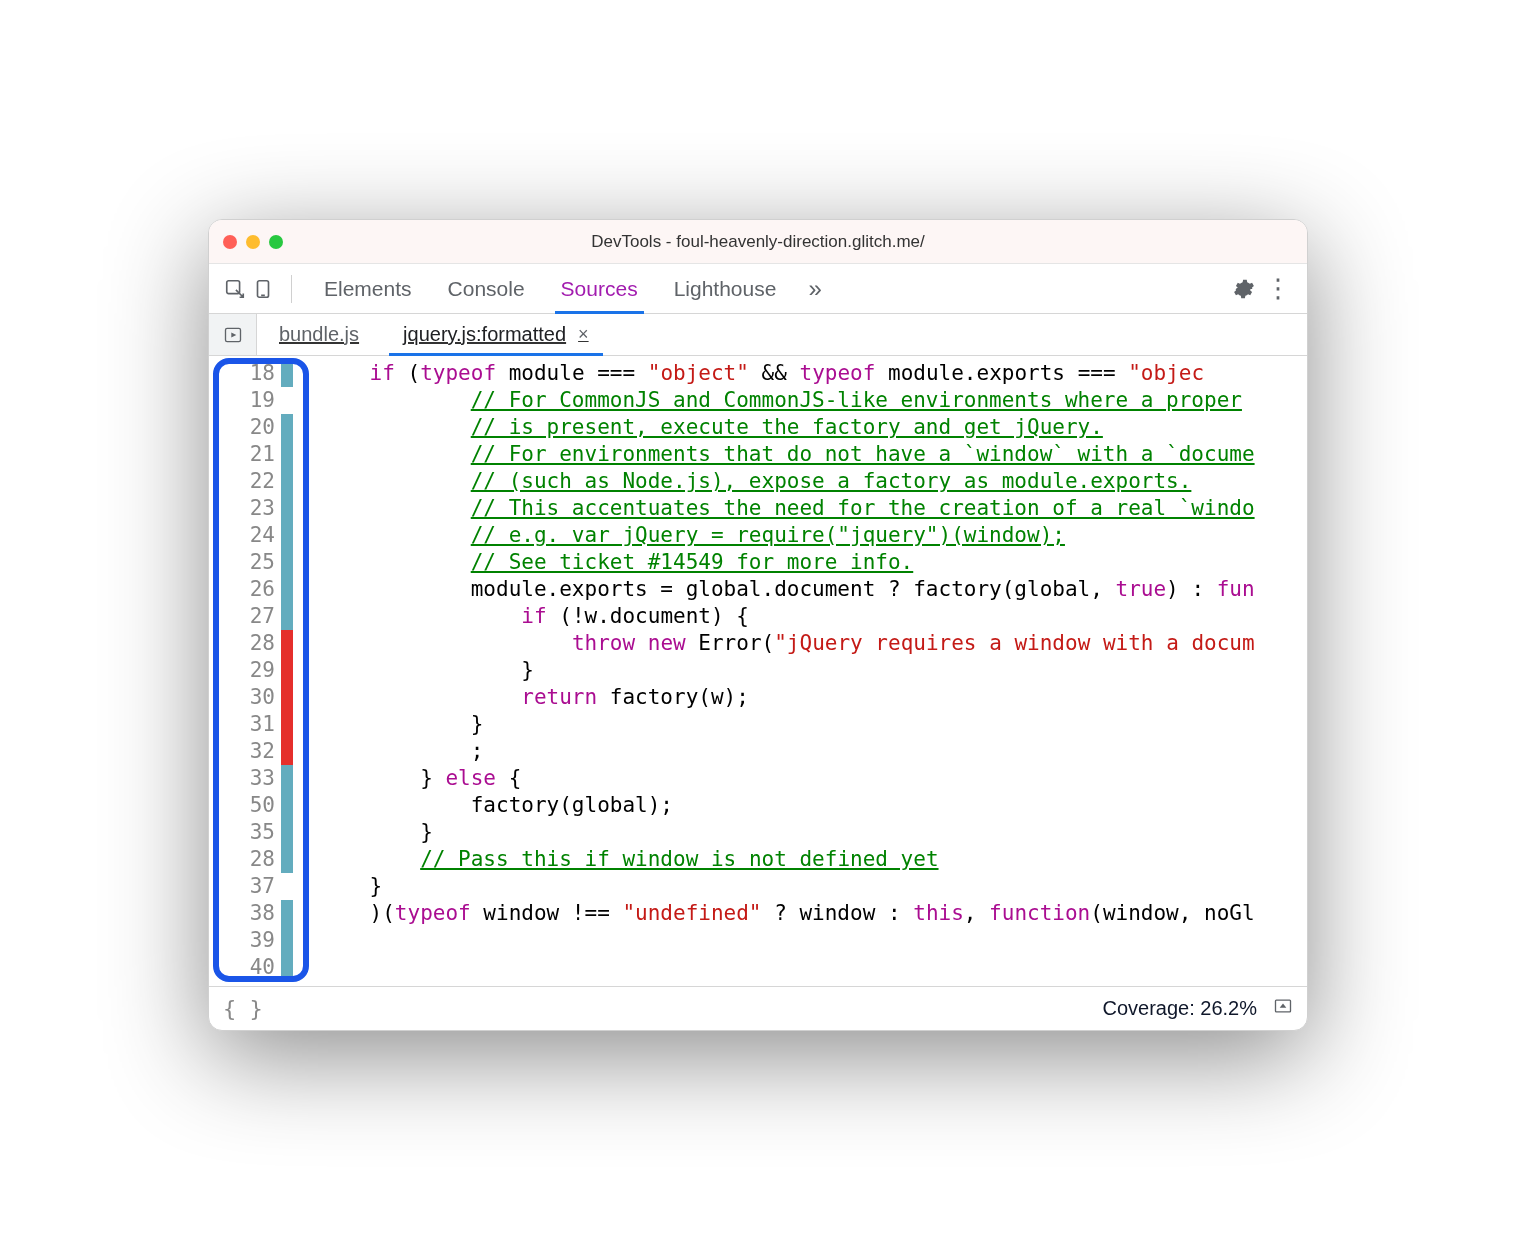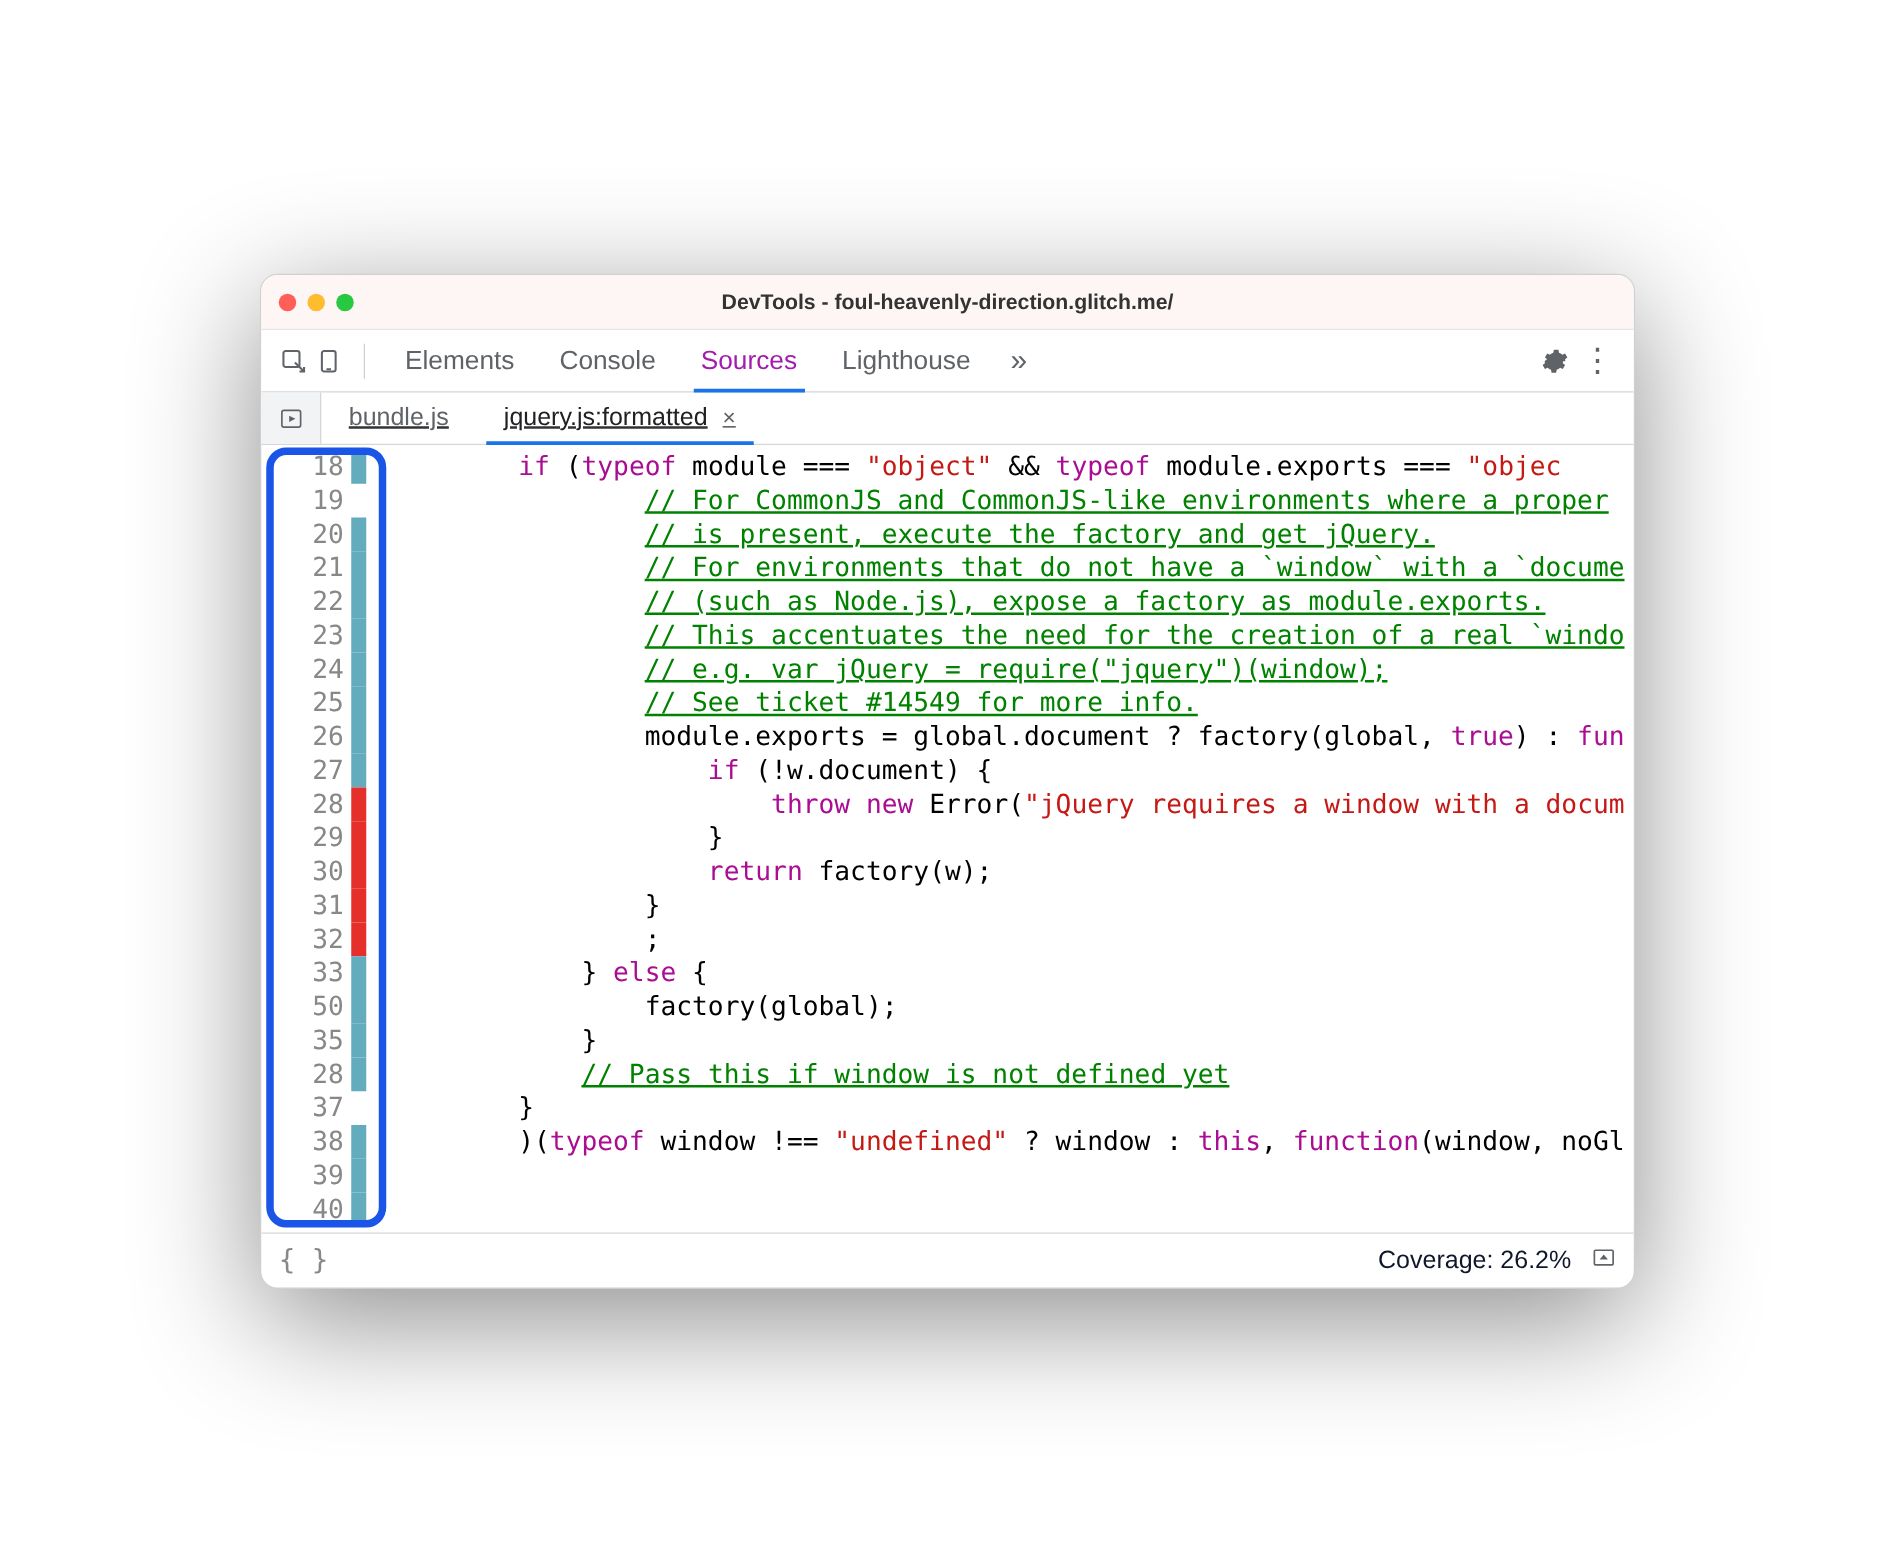--- a/index.html
+++ b/index.html
@@ -31,21 +31,21 @@
     border-bottom: 1px solid #e5e5e5;
     position: relative;
   }
   .traffic { display: flex; gap: 9px; }
   .dot { width: 14px; height: 14px; border-radius: 50%; }
   .dot.red { background: #ff5f57; }
   .dot.yellow { background: #febc2e; }
   .dot.green { background: #28c840; }
   .title {
     position: absolute; left: 0; right: 0; text-align: center;
-    font-size: 17px; font-weight: 700; color: #333;
+    font-size: 17px; font-weight: 400; color: #333;
     pointer-events: none;
   }
   
   .tabs-row {
     height: 50px;
     display: flex;
     align-items: center;
     padding: 0 12px;
     border-bottom: 1px solid #d6d6d6;
     background: #fff;
@@ -89,21 +89,20 @@
   .file-tab.active { color:#202124;gap:12px; }
   .file-tab.active::after {
     content:""; position:absolute; left:8px; right:8px; bottom:-1px; height:3px; background:#1a73e8;
   }
   .close-x { font-size:18px; color:#5f6368; }
   
   .code-area {
     display:flex; height: 630px; overflow:hidden;
     font-family: "SF Mono", Menlo, Consolas, monospace; font-size: 21px;
     position:relative;
-    gap:45px;
   }
   .gutter {
     width: 72px; text-align:right; color:#888; padding: 4px 6px 4px 0;
     user-select:none; line-height: 27px;
   }
   .coverage-col {
     width: 14px; padding:4px 0; line-height:27px;
   }
   .cov { display:block; width:12px; height:27px; }
   .cov.teal { background:#63acbe; }

